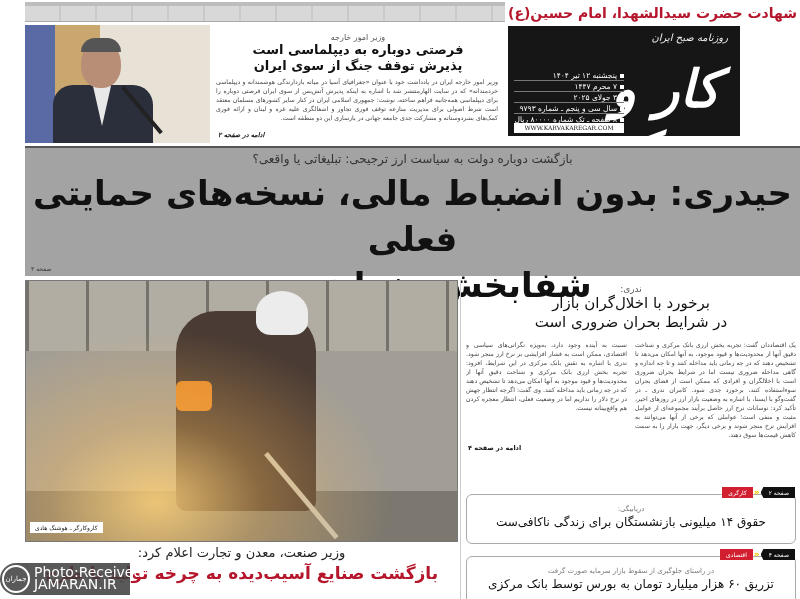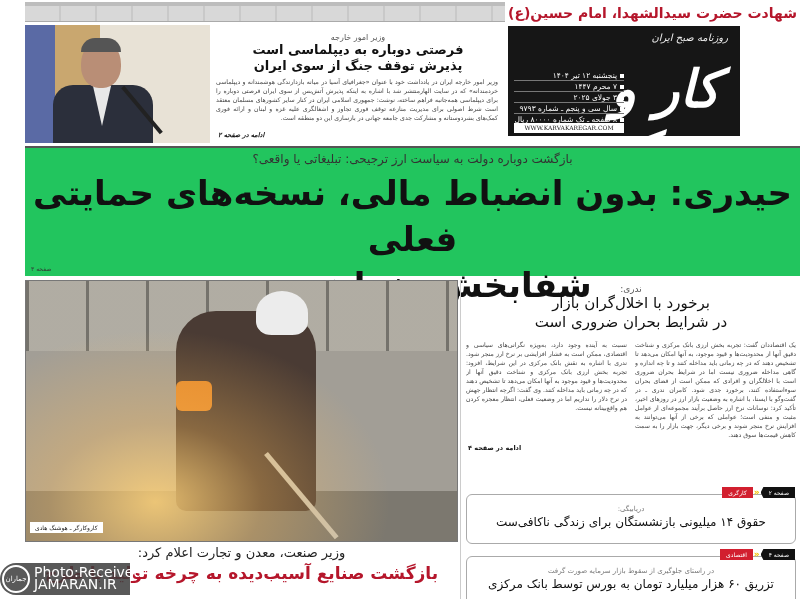--- a/index.html
+++ b/index.html
@@ -37,21 +37,21 @@
   .photo-minister .shirt { position: absolute; left: 40px; top: 46px; width: 18px; height: 40px; background: #e8e8e8; clip-path: polygon(0 0,100% 0,50% 100%); }
   .photo-minister .mic { position: absolute; left: 115px; top: 55px; width: 4px; height: 60px; background: #222; transform: rotate(-40deg); }
 
   .story-minister { left: 212px; top: 25px; width: 292px; height: 118px; text-align: center; }
   .kicker-small { font-size: 8px; color: #555; }
   .story-minister h2 { font-size: 13px; line-height: 16px; font-weight: bold; color: #111; }
   .body-text { font-size: 6.2px; line-height: 9px; color: #444; text-align: justify; }
   .cont { font-size: 6.5px; font-weight: bold; color: #111; }
 
   
-  .headline-band { left: 25px; top: 146px; width: 775px; height: 130px; background: #22c55e;
+  .headline-band { left: 25px; top: 146px; width: 775px; height: 130px; background: #a3a3a3;
     border-top: 2px solid #555; }
   .main-kicker { position: absolute; left: 0; right: 0; top: 4px; text-align: center; font-size: 12px; color: #333; }
   .main-headline { position: absolute; left: 0; right: 0; top: 22px; text-align: center; font-size: 34px; line-height: 46px;
     font-weight: bold; color: #111; letter-spacing: -1px; }
   .page-ref-main { position: absolute; left: 6px; bottom: 4px; font-size: 6px; color: #333; }
 
   
   .photo-worker { left: 25px; top: 280px; width: 433px; height: 262px; background: #8f8b83; border: 1px solid #777; overflow: hidden; }
   .photo-worker .fence { position: absolute; left: 0; top: 0; width: 100%; height: 70px;
     background: repeating-linear-gradient(90deg, #6e6c66 0 3px, #b9b5ab 3px 60px); opacity: .8; }

